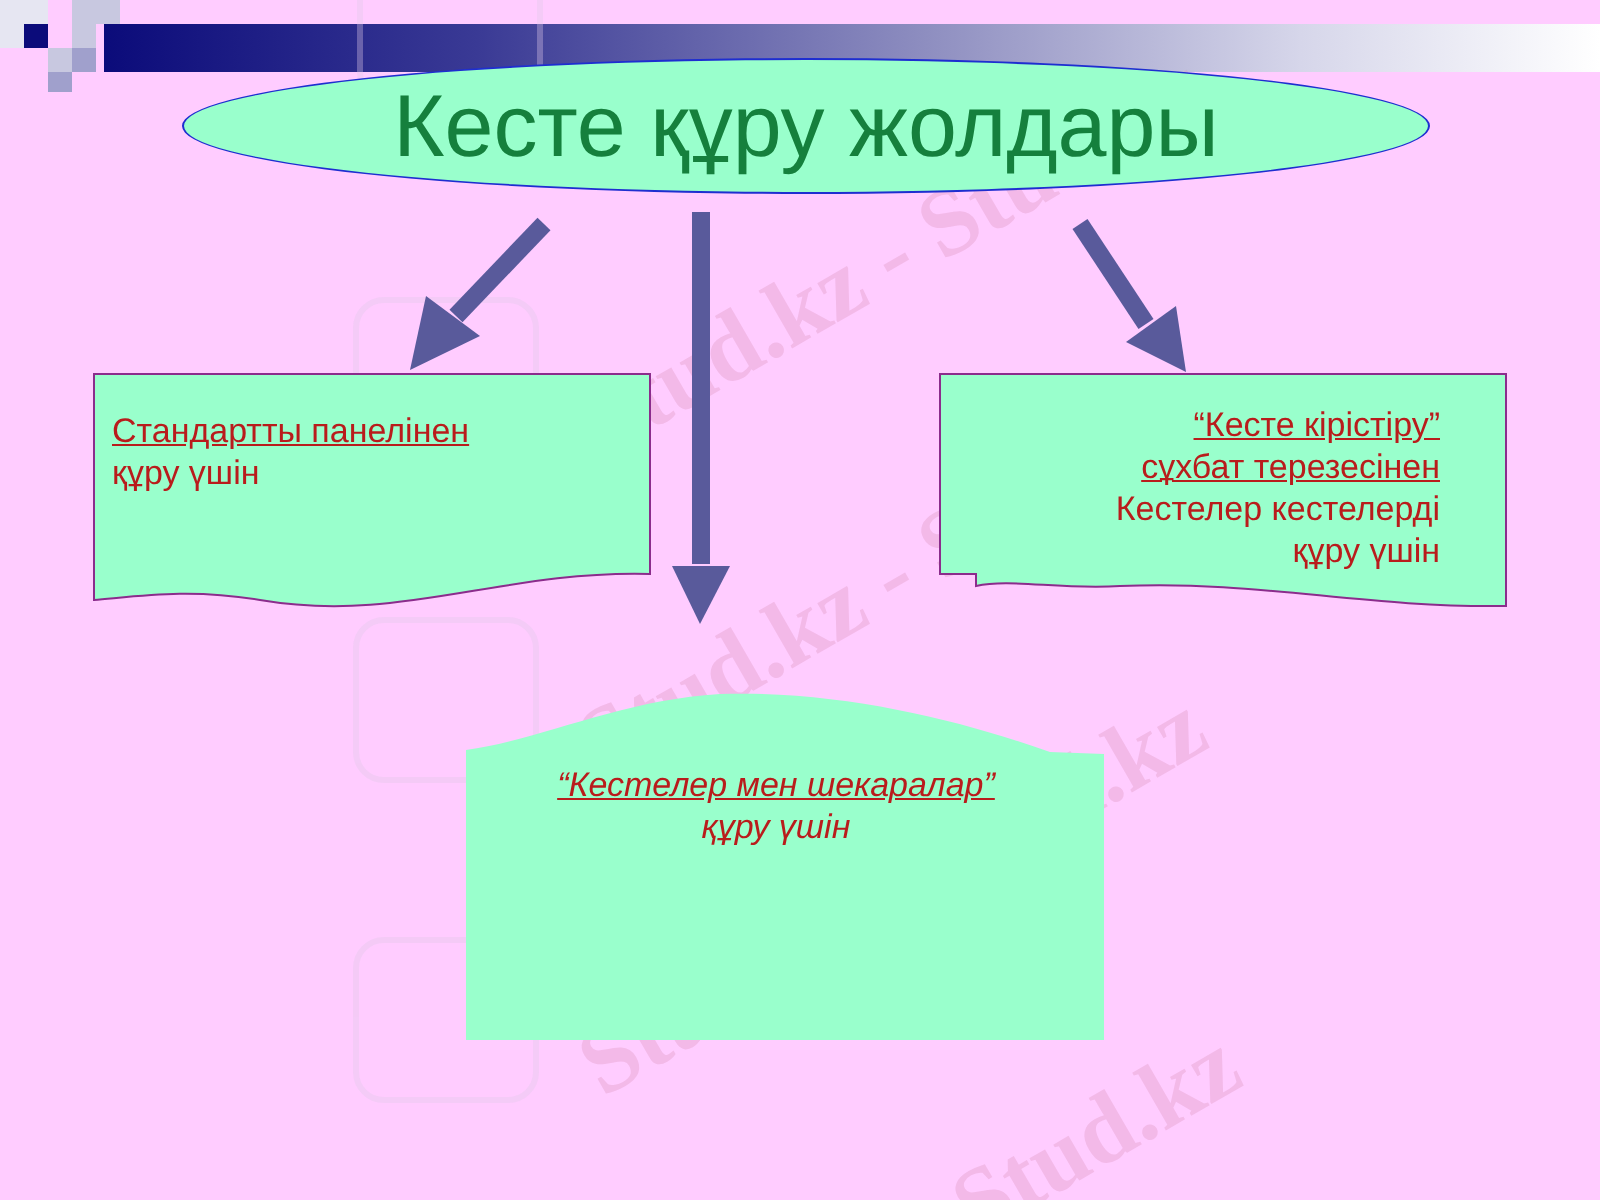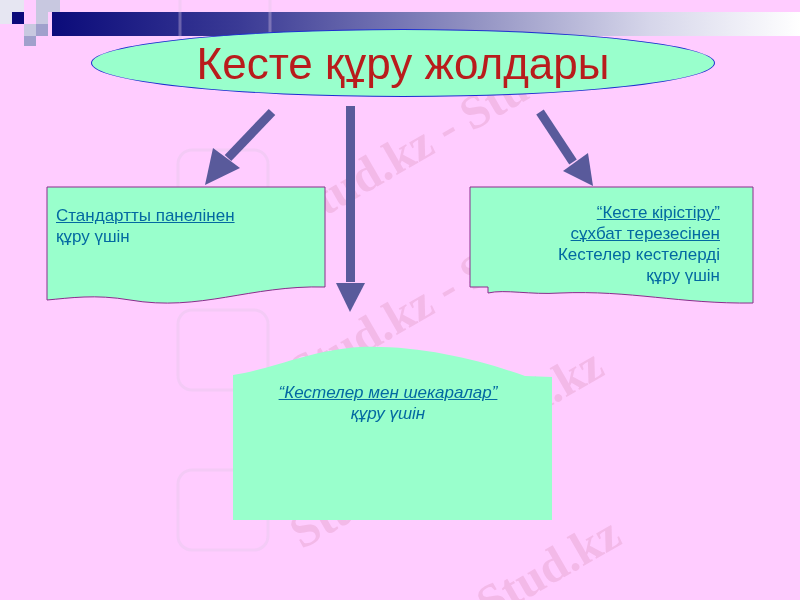--- a/index.html
+++ b/index.html
@@ -1,23 +1,23 @@
 <!DOCTYPE html>
 <html><head>
 <meta charset="utf-8">
 <style>
   html, body { margin:0; padding:0; }
   body { width:800px; height:600px; overflow:hidden; background:#FFCCFF; position:relative; font-family:"Liberation Sans", sans-serif; }
   .abs { position:absolute; }
   .topbar { left:52px; top:12px; width:748px; height:24px; background:linear-gradient(to right,#0B0B7A 0%, #3A3A95 25%, #8E8EC0 55%, #D6D6EA 80%, #FFFFFF 100%); }
   .sq { position:absolute; }
   .title-oval { left:91px; top:29px; width:624px; height:68px; background:#99FFCC; border:1.5px solid #1E2ED0; border-radius:50%; box-sizing:border-box; }
-  .title-text { left:91px; top:38px; width:624px; text-align:center; font-size:44px; color:#b91c1c; line-height:52px; }
+  .title-text { left:91px; top:38px; width:624px; text-align:center; font-size:44px; color:#15803d; line-height:52px; }
   .wm { position:absolute; font-family:"Liberation Serif", serif; font-weight:bold; font-size:48px; color:rgba(220,150,190,0.35); transform:rotate(-30deg); white-space:nowrap; pointer-events:none; }
-  .box-text { font-size:17px; color:#0369a1; line-height:21px; }
+  .box-text { font-size:17px; color:#b91c1c; line-height:21px; }
   .box-text .u { text-decoration:underline; }
   svg { position:absolute; left:0; top:0; }
 </style>
 </head>
 <body>
 
 <div class="abs topbar"></div>
 <div class="sq" style="left:0;top:0;width:24px;height:24px;background:#E6E6F2;"></div>
 <div class="sq" style="left:12px;top:12px;width:12px;height:12px;background:#0B0B7A;"></div>
 <div class="sq" style="left:36px;top:0;width:24px;height:12px;background:#C8C8E0;"></div>

